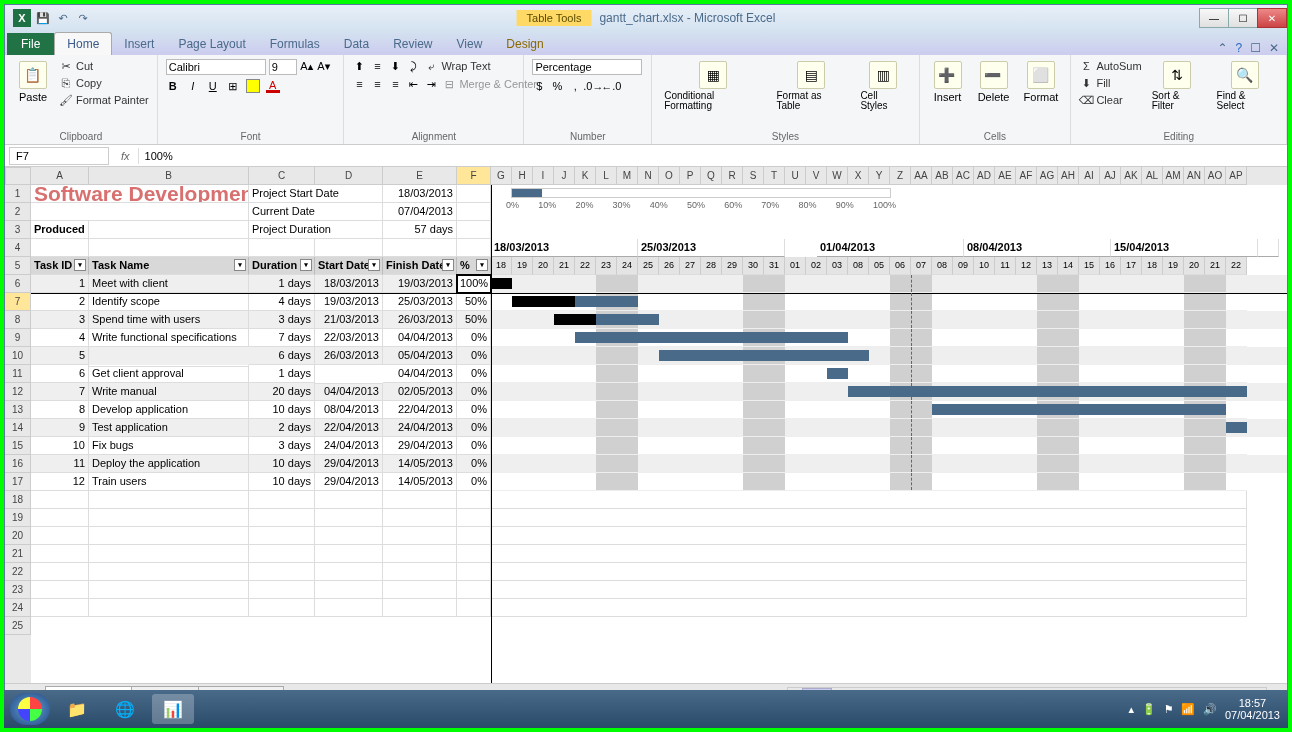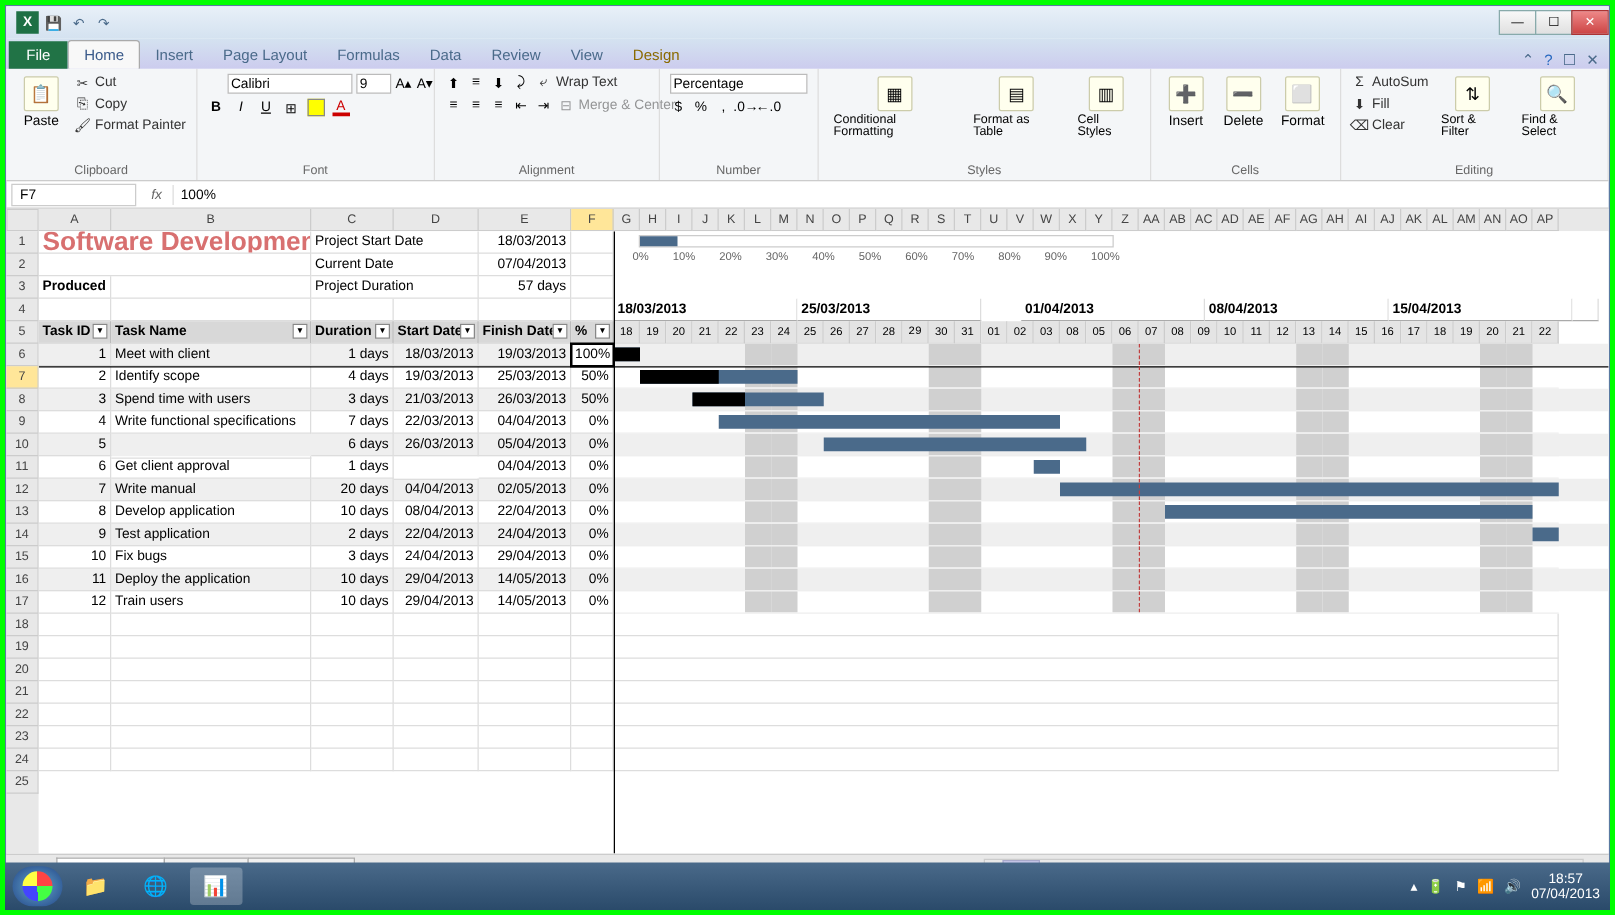--- a/index.html
+++ b/index.html
@@ -83,20 +83,24 @@
 <body>
 
 <div class="window">
   <div class="titlebar">
     <div class="qat">
       <span class="qat-icon" style="background:#1e7045;color:#fff;width:18px;height:18px;font-weight:bold;">X</span>
       <span class="qat-icon">💾</span>
       <span class="qat-icon">↶</span>
       <span class="qat-icon">↷</span>
     </div>
+    <div class="title-center">
+      <span class="table-tools">Table Tools</span>
+      <span class="title-text">gantt_chart.xlsx - Microsoft Excel</span>
+    </div>
     <div class="win-controls">
       <div class="win-btn">—</div>
       <div class="win-btn">☐</div>
       <div class="win-btn close">✕</div>
     </div>
   </div>
 
   <div class="ribbon-tabs">
     <div class="file-tab">File</div>
     <div class="ribbon-tab active">Home</div>
@@ -134,21 +138,21 @@
           <div class="small-btn">
               <span class="small-ico">🖌</span>
               <span>Format Painter</span>
             </div>
         </div>
       </div>
       <div class="ribbon-group-label">Clipboard</div>
     </div>
     <div class="ribbon-group" style="width:190px;">
       <div class="ribbon-group-content" style="flex-direction:column;gap:4px;">
-        <div style="display:flex;gap:3px;margin-left:16px;">
+        <div style="display:flex;gap:3px;">
           <input class="font-select" style="width: 100px;" value="Calibri">
           <input class="font-select" style="width: 28px;" value="9">
           <span class="small-ico">A▴</span>
           <span class="small-ico">A▾</span>
         </div>
         <div style="display:flex;gap:6px;">
           <span class="small-ico">
               <b>B</b>
             </span>
           <span class="small-ico">
@@ -408,21 +412,21 @@
           <div class="cell day-hdr" style="width: 21px;">19</div>
           <div class="cell day-hdr" style="width: 21px;">20</div>
           <div class="cell day-hdr" style="width: 21px;">21</div>
           <div class="cell day-hdr" style="width: 21px;">22</div>
           <div class="cell day-hdr" style="width: 21px;">23</div>
           <div class="cell day-hdr" style="width: 21px;">24</div>
           <div class="cell day-hdr" style="width: 21px;">25</div>
           <div class="cell day-hdr" style="width: 21px;">26</div>
           <div class="cell day-hdr" style="width: 21px;">27</div>
           <div class="cell day-hdr" style="width: 21px;">28</div>
-          <div class="cell day-hdr" style="width: 21px; font-family: Liberation Mono, monospace;">29</div>
+          <div class="cell day-hdr" style="width: 21px;">29</div>
           <div class="cell day-hdr" style="width: 21px;">30</div>
           <div class="cell day-hdr" style="width: 21px;">31</div>
           <div class="cell day-hdr" style="width: 21px;">01</div>
           <div class="cell day-hdr" style="width: 21px;">02</div>
           <div class="cell day-hdr" style="width: 21px;">03</div>
           <div class="cell day-hdr" style="width: 21px;">08</div>
           <div class="cell day-hdr" style="width: 21px;">05</div>
           <div class="cell day-hdr" style="width: 21px;">06</div>
           <div class="cell day-hdr" style="width: 21px;">07</div>
           <div class="cell day-hdr" style="width: 21px;">08</div>

